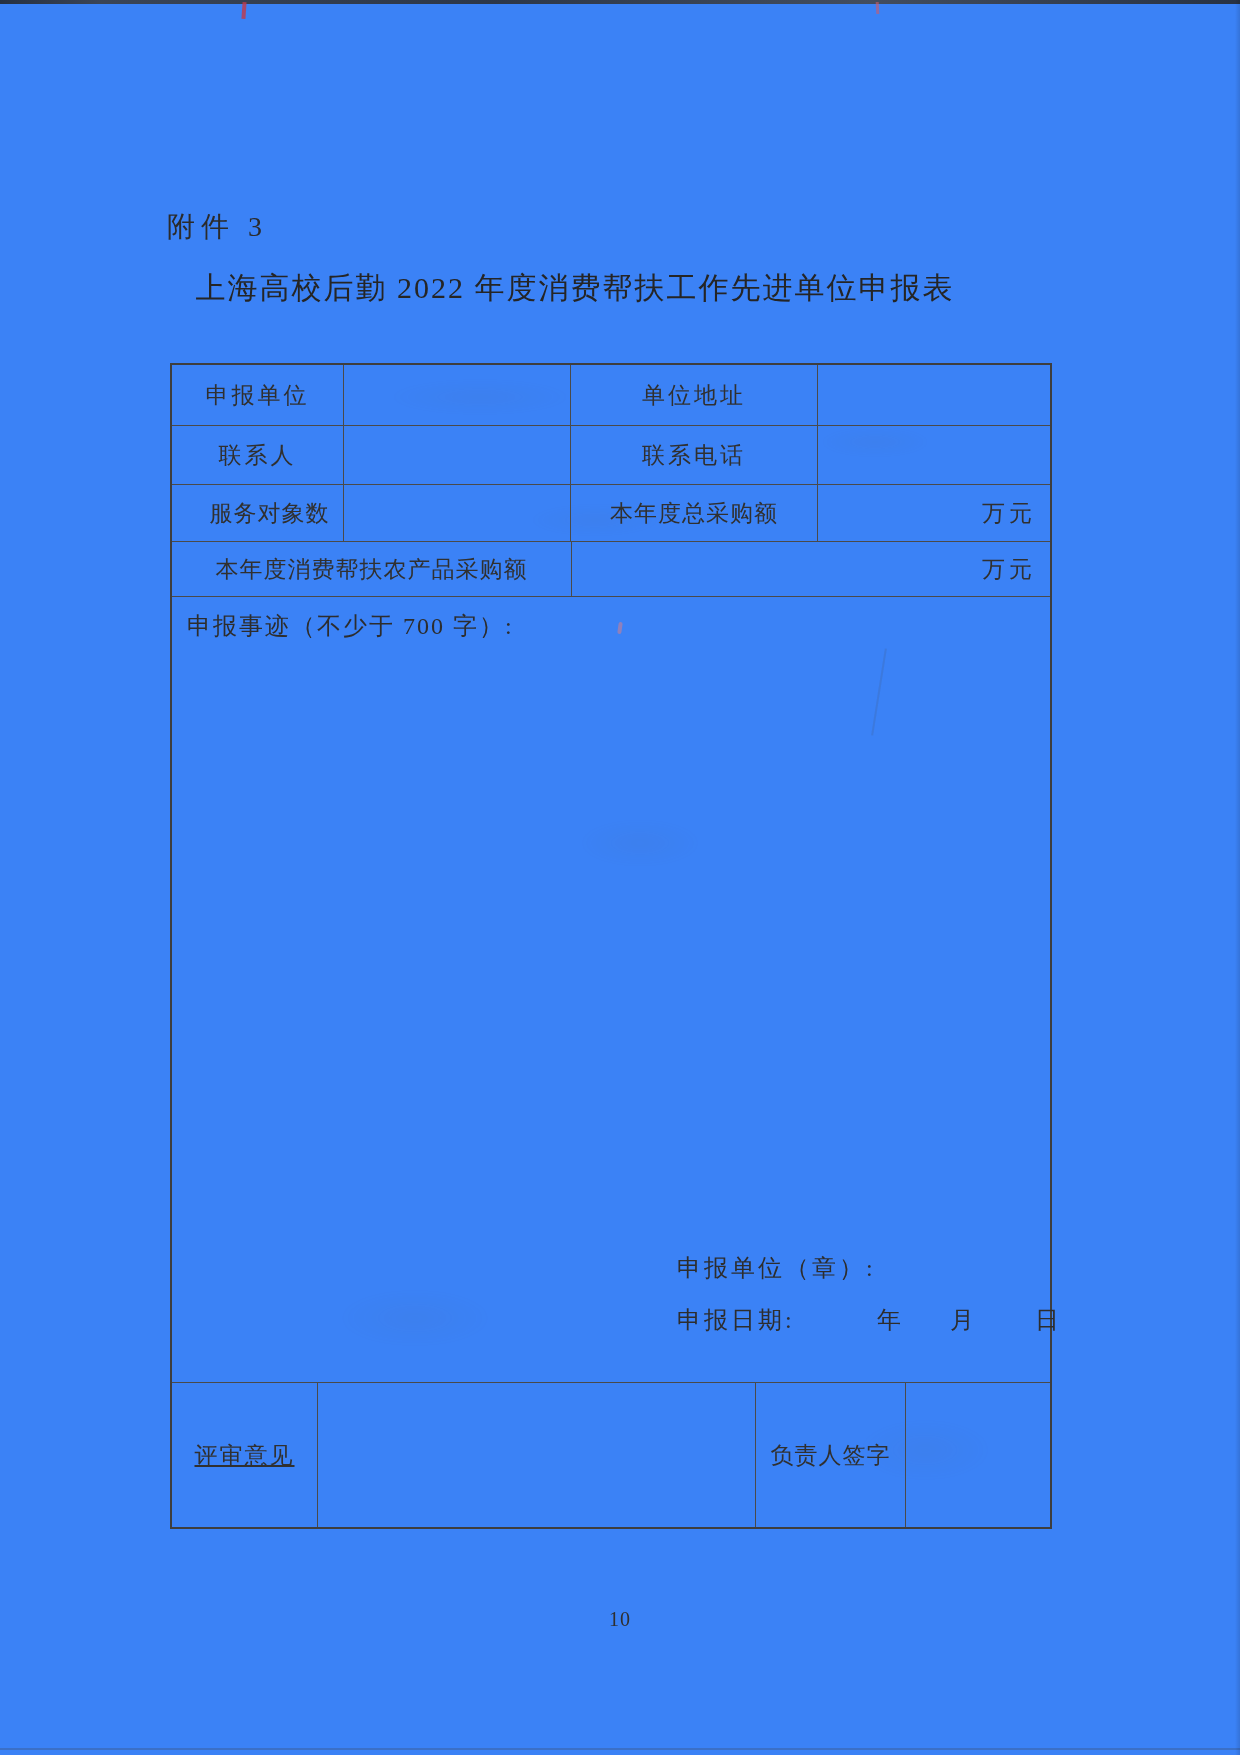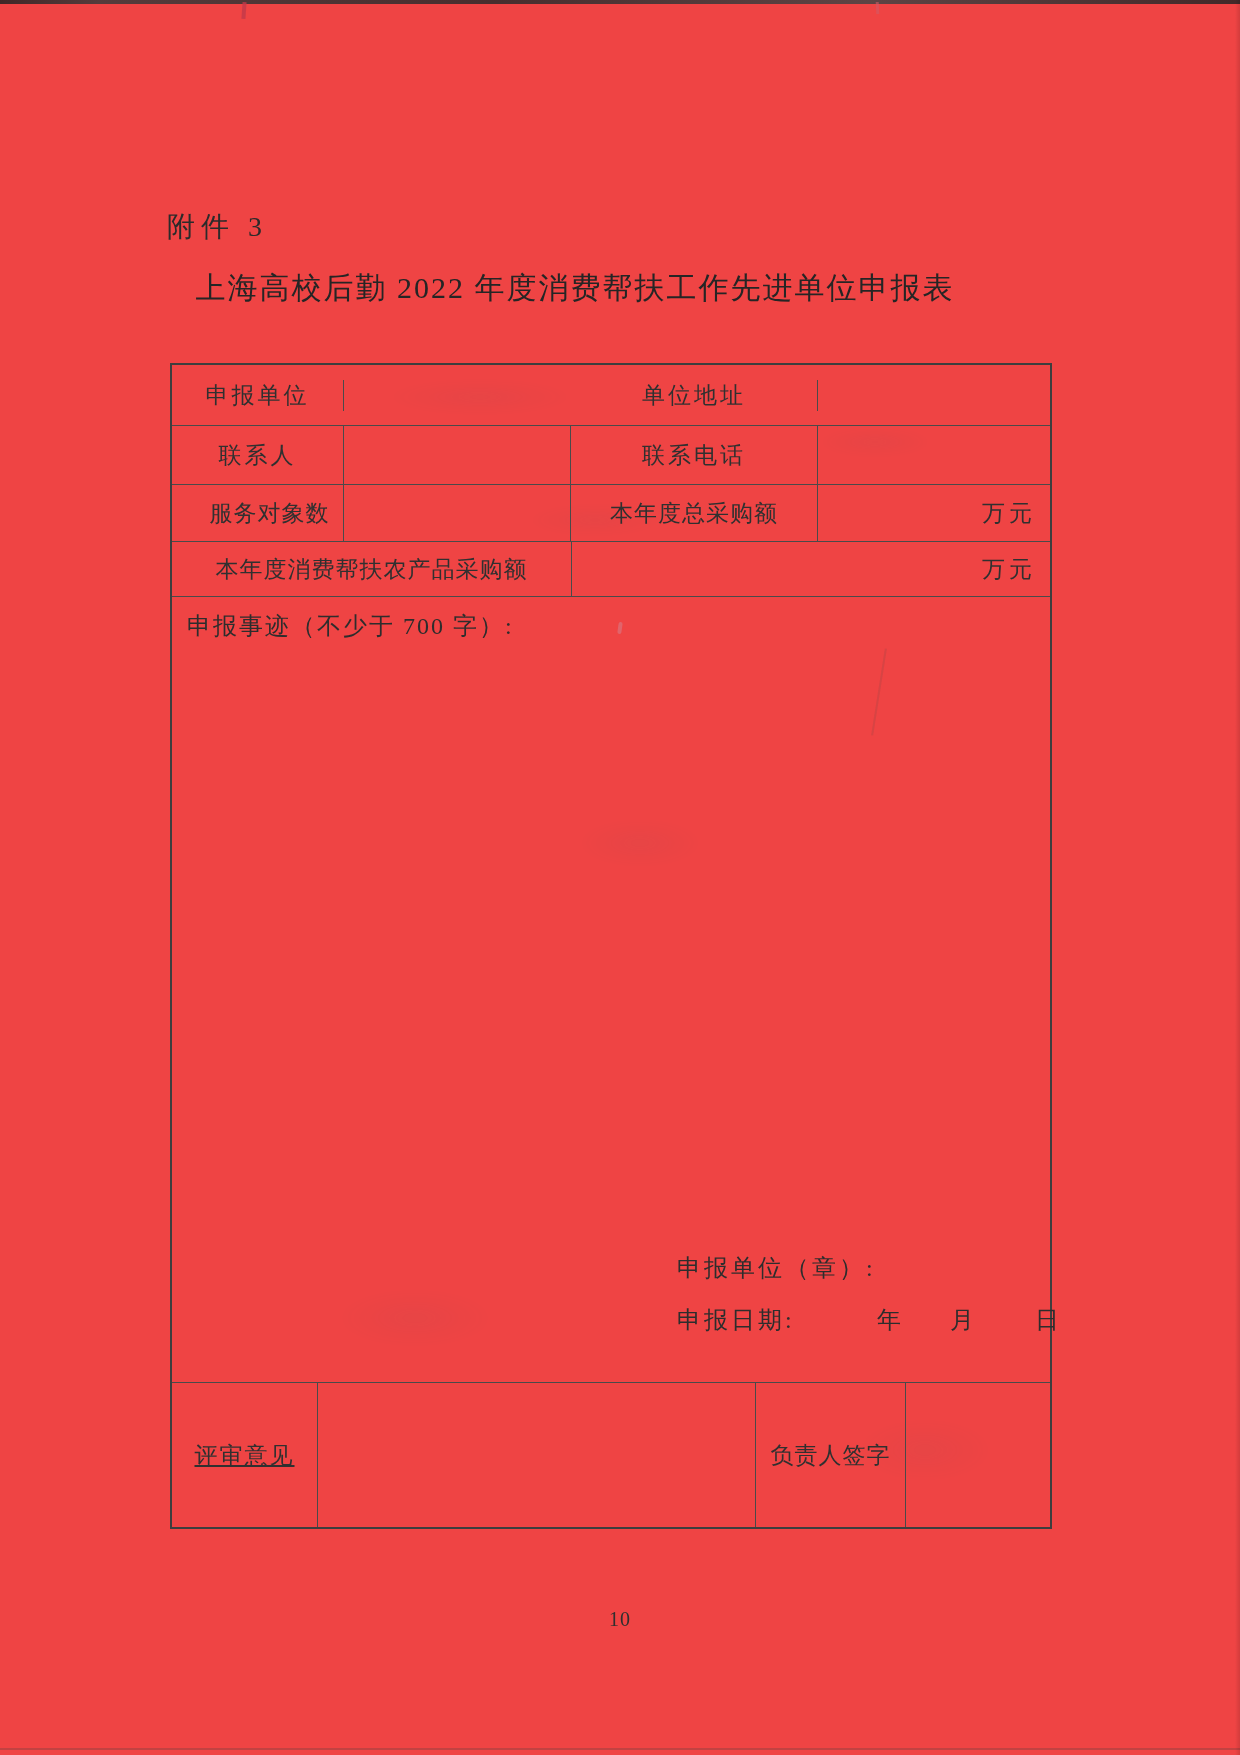--- a/index.html
+++ b/index.html
@@ -6,21 +6,21 @@
     margin: 0;
     padding: 0;
     background: #e8e8e6;
     font-family: "Liberation Serif", "DejaVu Serif", serif;
   }
   .page {
     position: relative;
     width: 1240px;
     height: 1755px;
     margin: 0 auto;
-    background: #ef4444;
+    background: #3b82f6;
     overflow: hidden;
     color: #2e2e2e;
   }
   
   .scan-edge-top {
     position: absolute; left: 0; top: 0; width: 1240px; height: 4px;
     background: linear-gradient(to right, #222 0%, #3a3a3a 8%, #2a2a2a 40%, #444 70%, #242424 100%);
     opacity: 0.85;
   }
   .scan-edge-bottom {
@@ -80,21 +80,21 @@
   }
   .trow.last { border-bottom: none; }
   .cell {
     box-sizing: border-box;
     border-right: 1.5px solid #4a4a4a;
     display: flex; align-items: center; justify-content: center;
     font-size: 23px; letter-spacing: 3px; color: #303030;
   }
   .cell.no-r { border-right: none; }
   .cell.unit-right { justify-content: flex-end; padding-right: 14px; letter-spacing: 4px; font-family: Liberation Serif, serif; }
-  .r1 { height: 61px; align-items: center; }
+  .r1 { height: 61px; }
   .r2 { height: 59px; }
   .r3 { height: 57px; }
   .r4 { height: 55px; }
   .r5 { flex: 1 1 auto; }
   .r6 { height: 144px; }
   .w-c1 { width: 172px; }
   .w-c2 { width: 227px; }
   .w-c3 { width: 247px; }
   .w-rest { flex: 1; }
   .w-r4label { width: 400px; }

